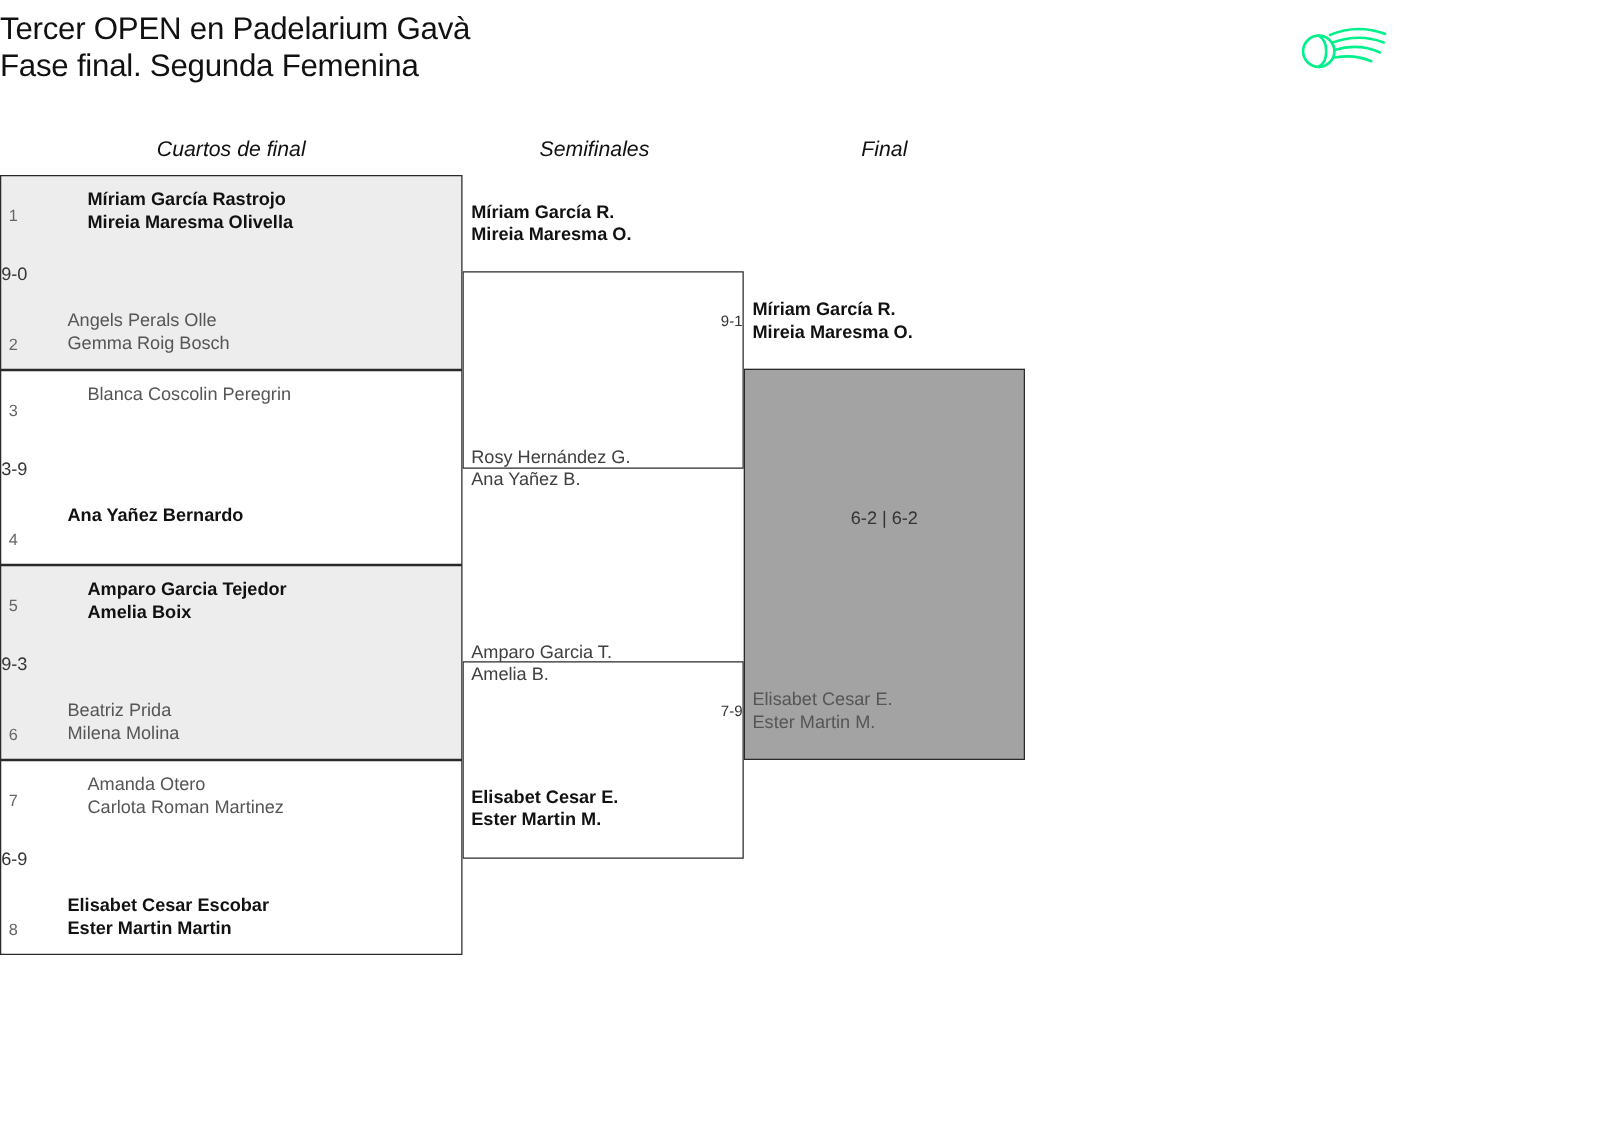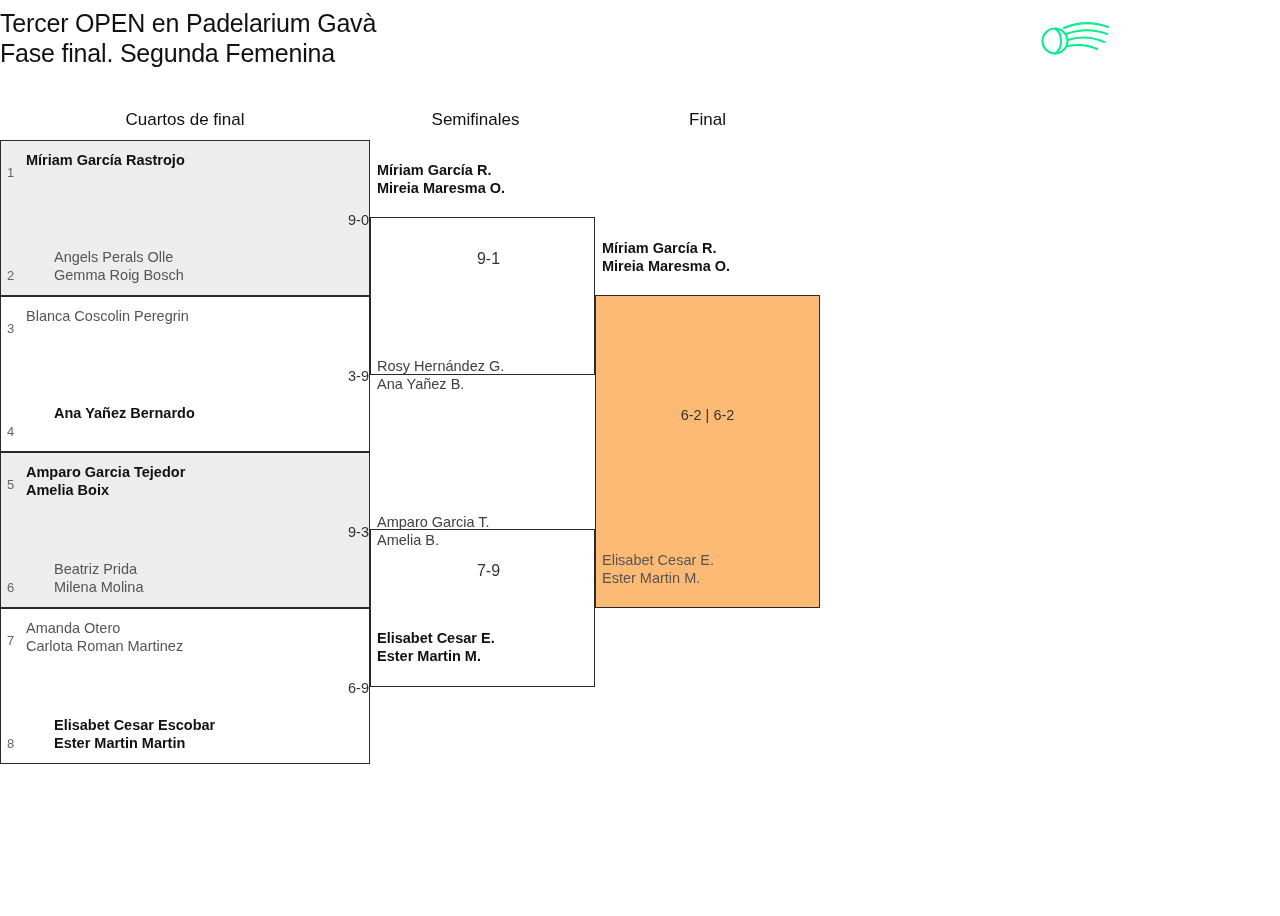--- a/index.html
+++ b/index.html
@@ -42,20 +42,21 @@
   }
 
   
   .round-header {
     position: absolute;
     font-size: 17px;
     font-weight: 400;
     color: #111111;
     text-align: center;
     white-space: nowrap;
+    font-style: italic;
   }
   #rh-0 { left: 0px;   top: 110px; width: 370px; }
   #rh-1 { left: 363px; top: 110px; width: 225px; }
   #rh-2 { left: 595px; top: 110px; width: 225px; }
 
   
   #bracket {
     position: absolute;
     left: 0;
     top: 0;
@@ -85,31 +86,31 @@
   .seed.top    { top: 25px; }
   .seed.bottom { top: 128px; }
 
   .pair {
     position: absolute;
     left: 25px;
     right: 8px;
     font-size: 14.5px;
     line-height: 18px;
   }
-  .pair.top    { top: 10px; }
+  .pair.top    { top: 10px; margin-left: 44px; }
   .pair.bottom { top: 107px; margin-left: 28px; }
   .pair.winner { font-weight: 700; color: #111111; }
   .pair.loser  { font-weight: 400; color: #555555; }
 
   .qf-score {
     position: absolute;
     left: 0;
     right: 0;
     top: 71px;
-    text-align: right;
+    text-align: left;
     font-size: 14.5px;
     color: #333333;
   }
 
   
   .sf-box {
     position: absolute;
     left: 370px;
     width: 225px;
     height: 158px;
@@ -117,22 +118,22 @@
     background: #ffffff;
   }
   #sf-0 { top: 217px; }
   #sf-1 { top: 529px; }
 
   .sf-score {
     position: absolute;
     left: 0;
     right: 0;
     top: 32px;
-    text-align: center;
-    font-size: 16px;
+    text-align: right;
+    font-size: 12px;
     color: #333333;
     padding-left: 12px;
   }
 
   
   .sf-pair {
     position: absolute;
     left: 377px;
     width: 218px;
     font-size: 14.5px;
@@ -146,21 +147,21 @@
   #sf-1-bottom { top: 629px; }
 
   
   .final-box {
     position: absolute;
     left: 595px;
     top: 295px;
     width: 225px;
     height: 313px;
     border: 1px solid #2a2a2a;
-    background: #fdba74;
+    background: #a3a3a3;
   }
   .final-score {
     position: absolute;
     left: 0;
     right: 0;
     top: 111px;
     text-align: center;
     font-size: 14.5px;
     color: #333333;
   }
@@ -204,20 +205,21 @@
   <div class="round-header" id="rh-0">Cuartos de final</div>
   <div class="round-header" id="rh-1">Semifinales</div>
   <div class="round-header" id="rh-2">Final</div>
 
   <div id="bracket">
 
     <div class="qf-block shaded" style="top:141px">
       <span class="seed top">1</span>
       <div class="pair top winner">
         <span class="nm">Míriam García Rastrojo</span>
+        <span class="nm">Mireia Maresma Olivella</span>
       </div>
       <div class="qf-score">9-0</div>
       <span class="seed bottom">2</span>
       <div class="pair bottom loser">
         <span class="nm">Angels Perals Olle</span>
         <span class="nm">Gemma Roig Bosch</span>
       </div>
     </div>
 
     <div class="qf-block plain" style="top:297px">

